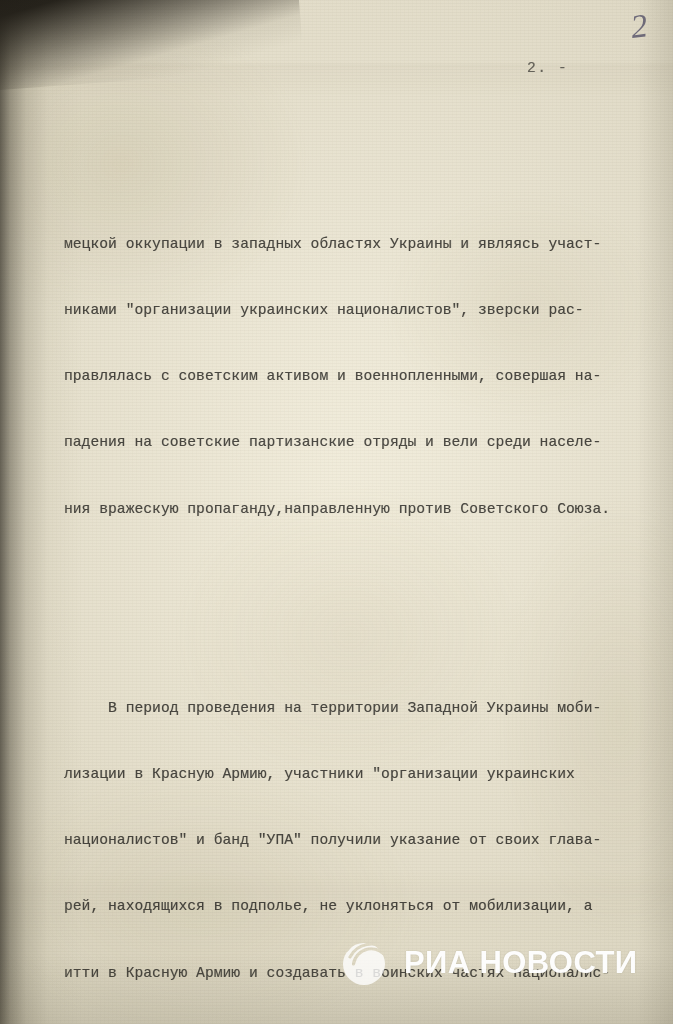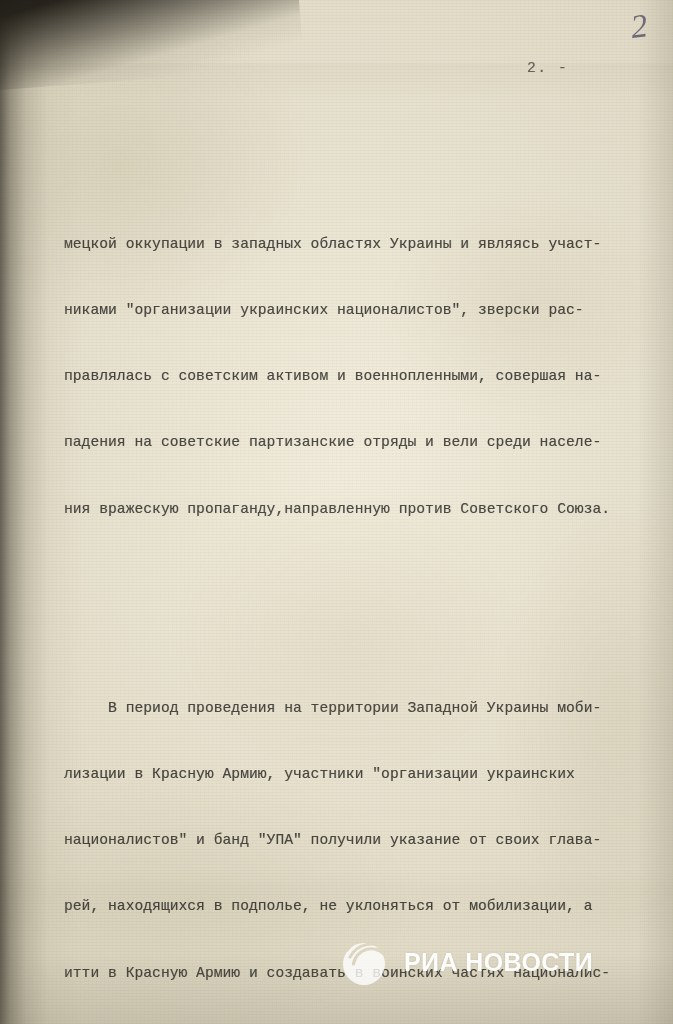--- a/index.html
+++ b/index.html
@@ -150,21 +150,21 @@
     left: 340px;
     bottom: 36px;
     display: flex;
     align-items: center;
     gap: 12px;
     pointer-events: none;
   }
   .wm-logo { width: 52px; height: 52px; display: block; flex: 0 0 auto; }
   .wm-text {
     font-family: "Liberation Sans", "DejaVu Sans", sans-serif;
-    font-size: 25px;
+    font-size: 31px;
     font-weight: 700;
     color: #ffffff;
     letter-spacing: .4px;
     opacity: .97;
     line-height: 1;
     white-space: nowrap;
     text-shadow: 0 0 2px rgba(120,115,95,.28);
   }
 
   

